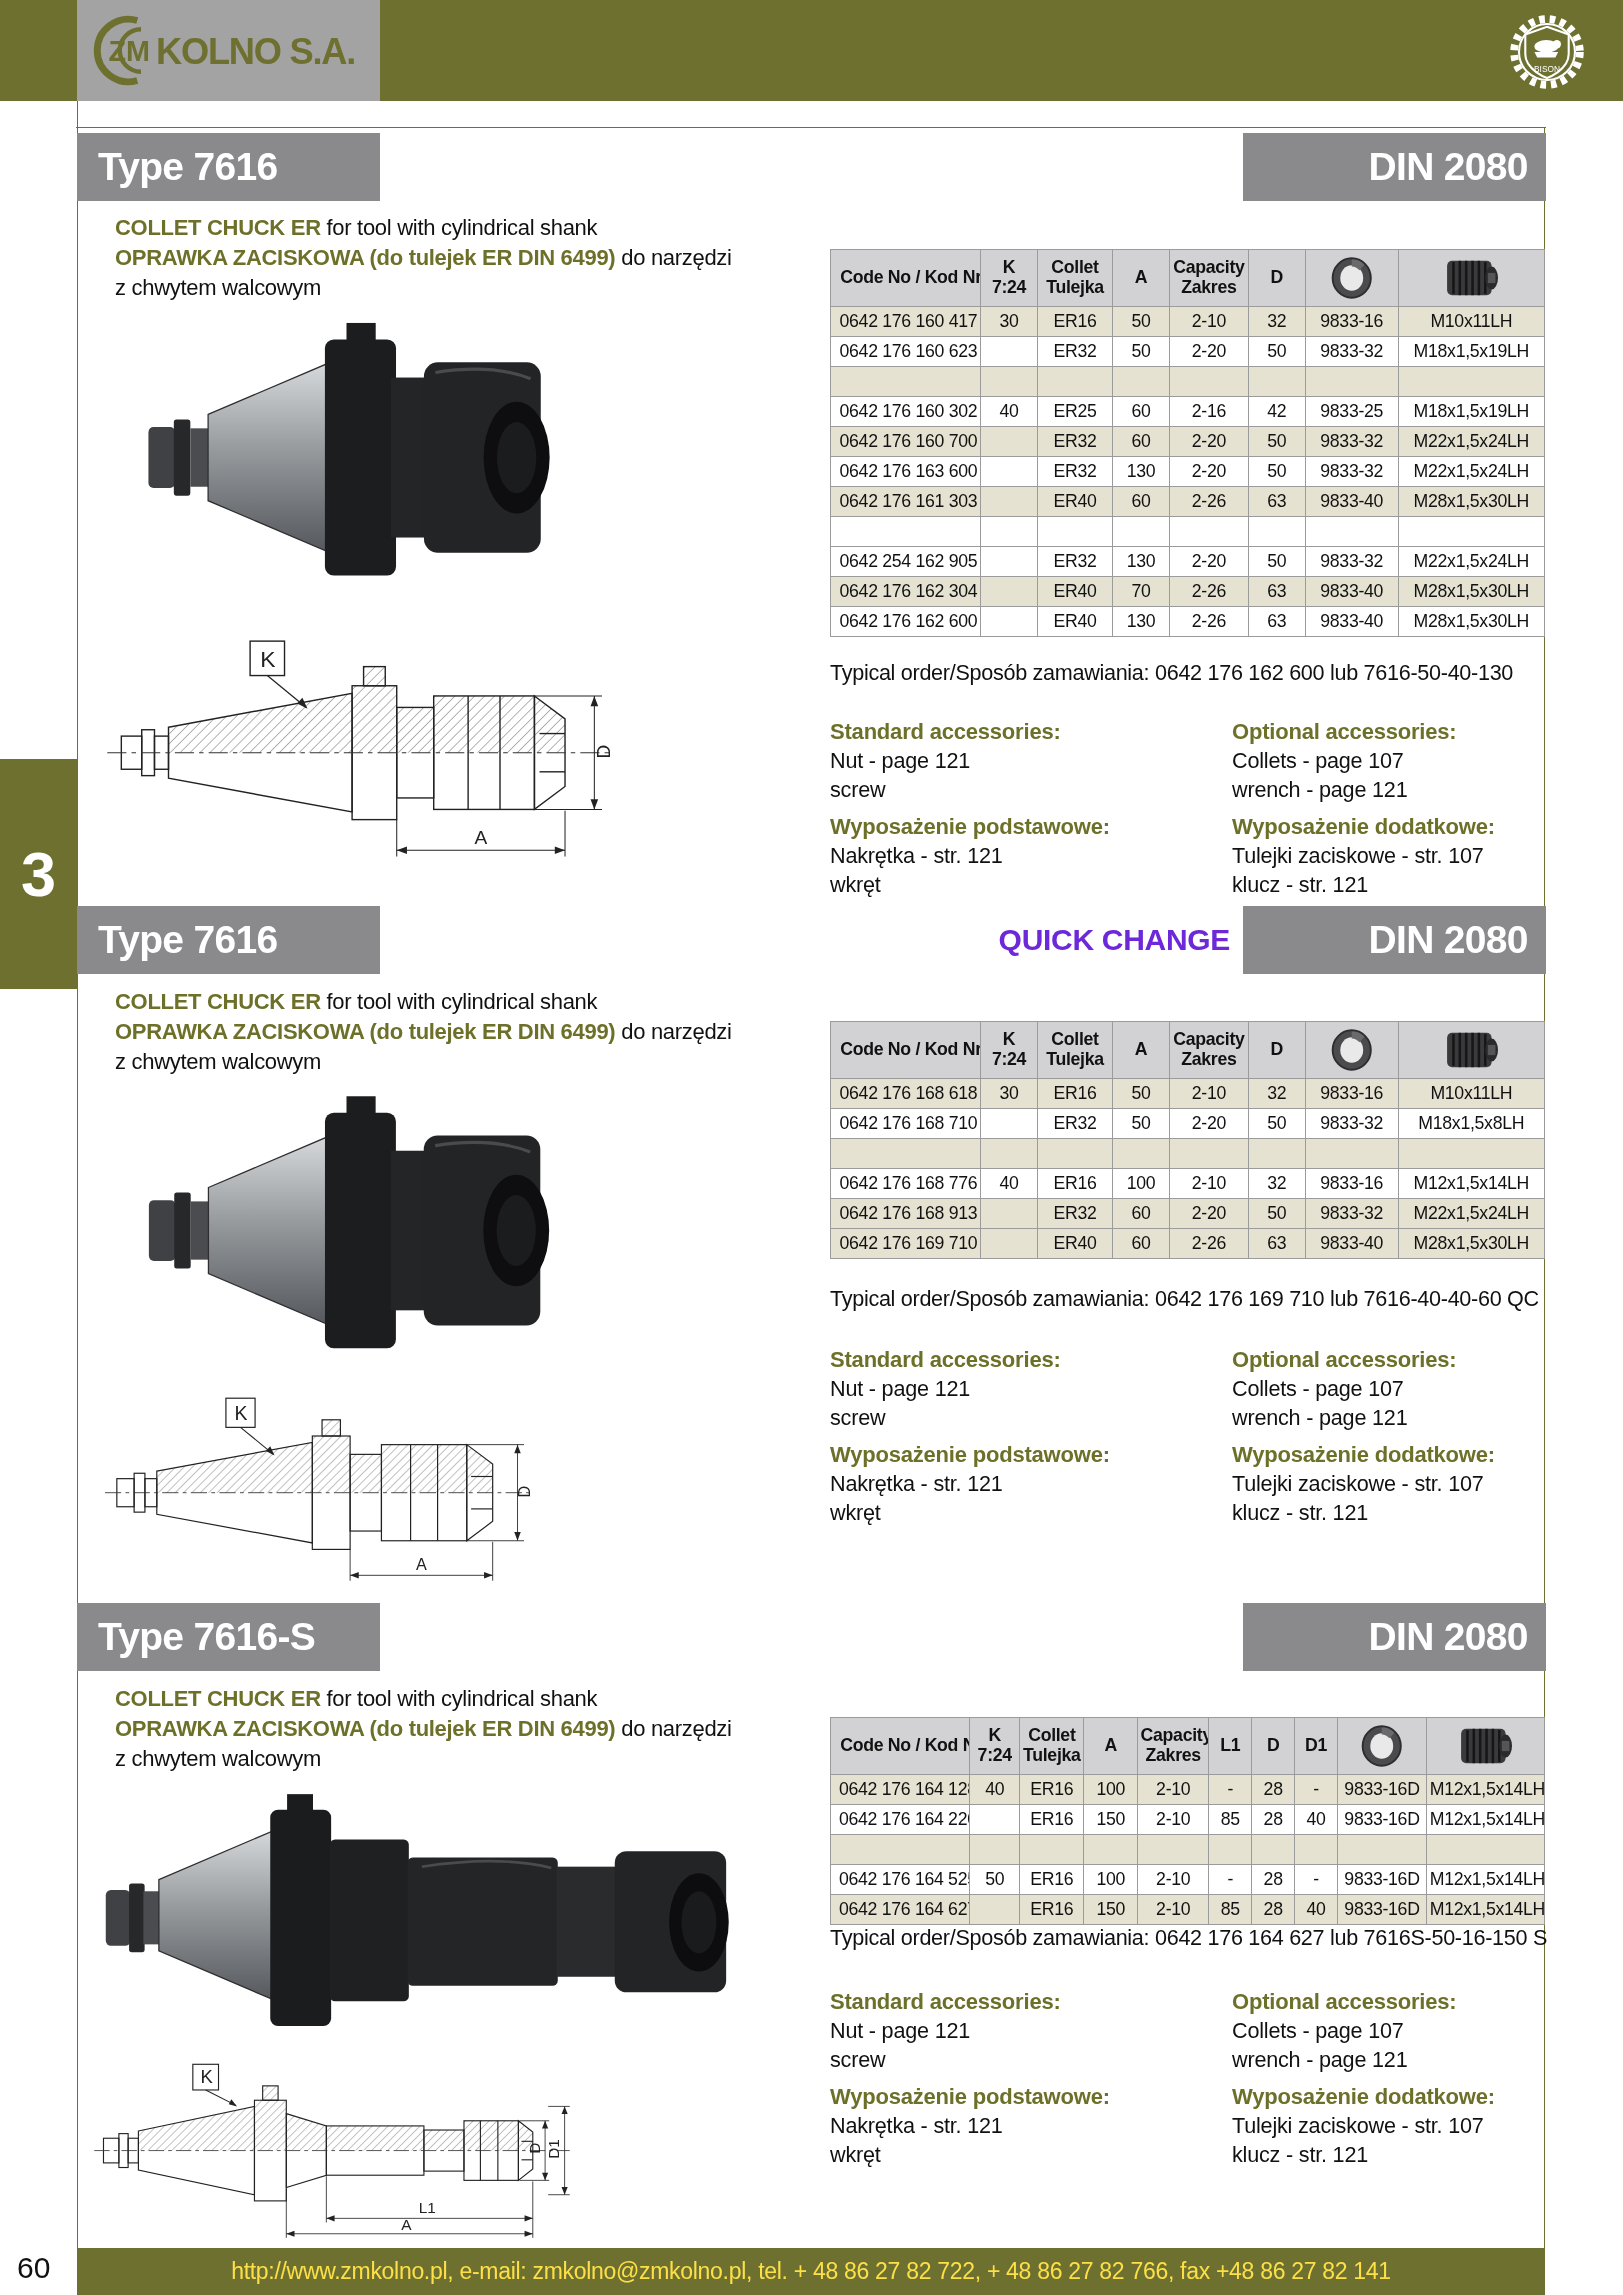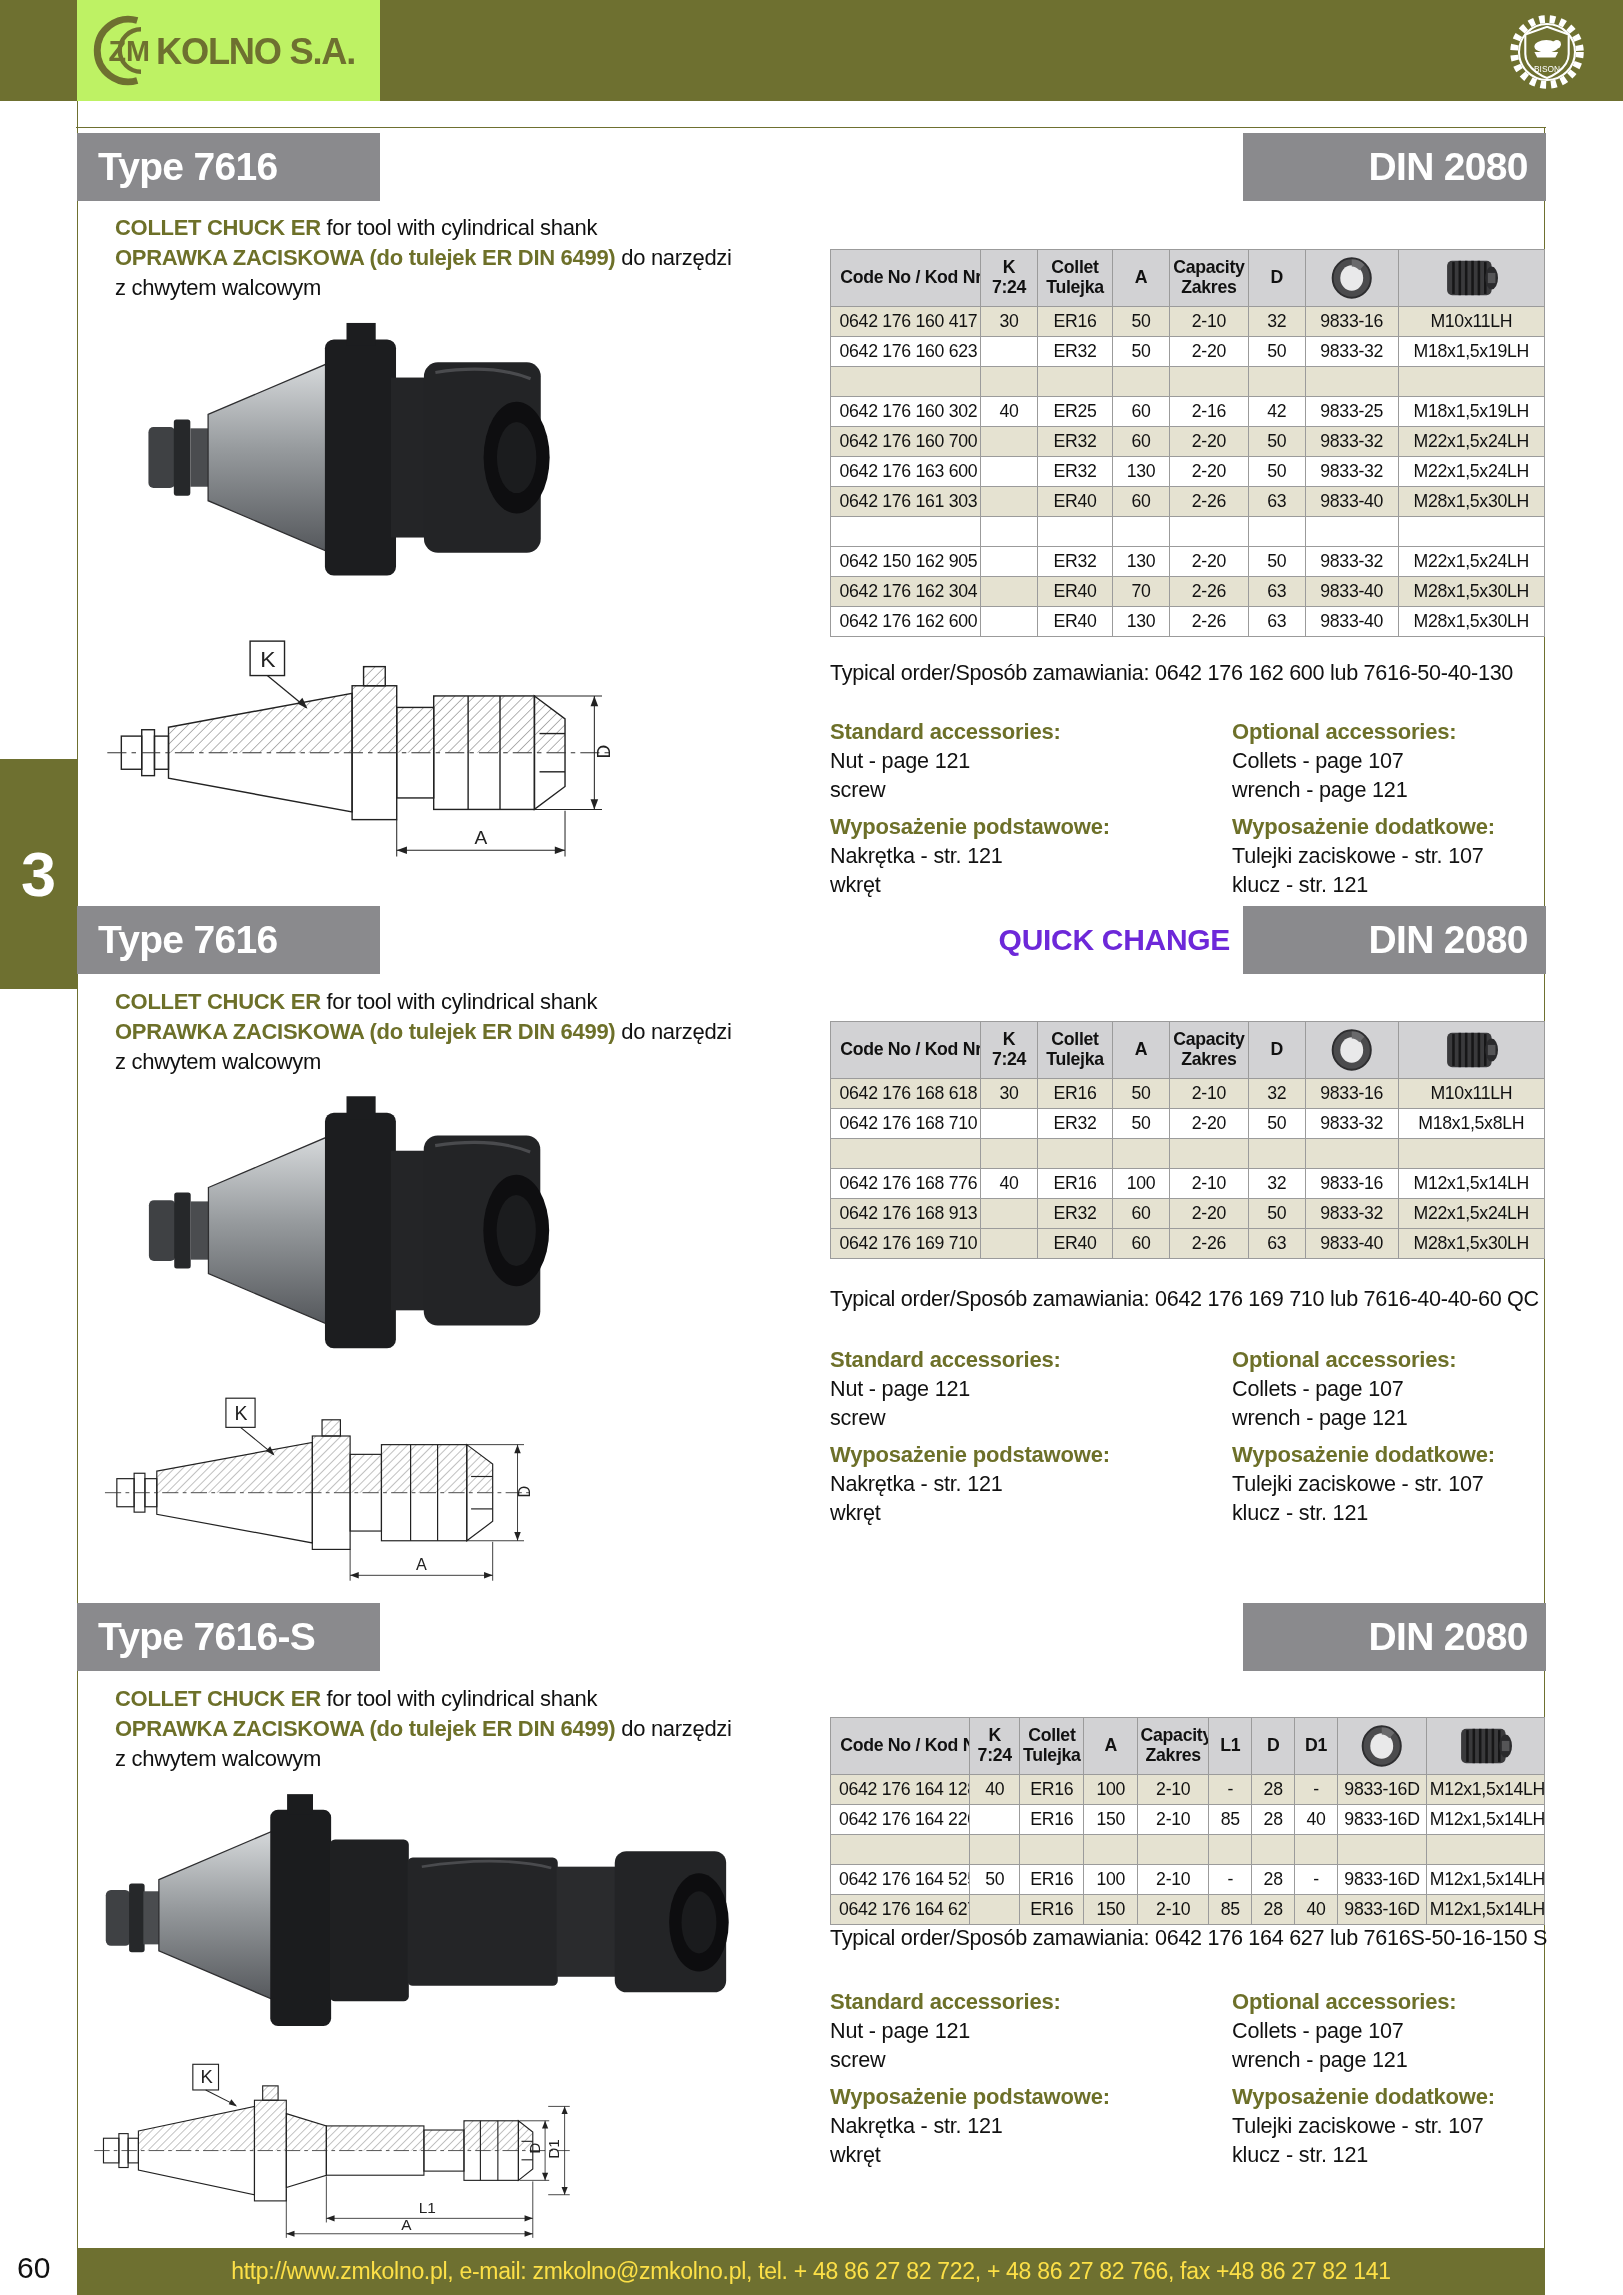--- a/index.html
+++ b/index.html
@@ -1,21 +1,21 @@
 <!DOCTYPE html>
 <html style="font-size:10.5px"><head>
 <meta charset="utf-8">
 <style>
   html,body{margin:0;padding:0;background:#ffffff;}
   body{font-family:"Liberation Sans", sans-serif;color:#111;}
   .page{position:relative;width:1623px;height:2295px;background:#fff;overflow:hidden;}
 
   
   .top-band{position:absolute;left:0;top:0;width:1623px;height:101px;background:#6e7030;}
-  .logo-box{position:absolute;left:77px;top:0;width:303px;height:101px;background:#bef264;}
+  .logo-box{position:absolute;left:77px;top:0;width:303px;height:101px;background:#a3a3a3;}
   .logo-svg{position:absolute;left:14.4px;top:11.8px;width:275px;height:77px;}
   .bison-badge{position:absolute;left:1505px;top:9.8px;width:84px;height:84px;}
   .rule-top{position:absolute;left:76px;top:127px;width:1470px;height:1.3px;background:#6e7030;}
   .rule-left{position:absolute;left:77px;top:101px;width:1.3px;height:2147px;background:#6e7030;}
   .rule-right{position:absolute;left:1544px;top:127px;width:1.3px;height:2121px;background:#6e7030;}
   .chapter-tab{position:absolute;left:0;top:759px;width:77px;height:230px;background:#6e7030;
     display:flex;align-items:center;justify-content:center;color:#fff;font-size:63px;font-weight:bold;}
   .footer-bar{position:absolute;left:77px;top:2248px;width:1468px;height:47px;background:#6e7030;
     display:flex;align-items:center;justify-content:center;}
   .footer-text{color:#fde047;font-size:23px;letter-spacing:-0.3px;}
@@ -286,21 +286,21 @@
             <td></td>
             <td></td>
             <td></td>
             <td></td>
             <td></td>
             <td></td>
             <td></td>
             <td></td>
           </tr>
           <tr class="white">
-            <td>0642 150 162 905</td>
+            <td>0642 254 162 905</td>
             <td></td>
             <td>ER32</td>
             <td>130</td>
             <td>2-20</td>
             <td>50</td>
             <td>9833-32</td>
             <td>M22x1,5x24LH</td>
           </tr>
           <tr class="beige">
             <td>0642 176 162 304</td>

